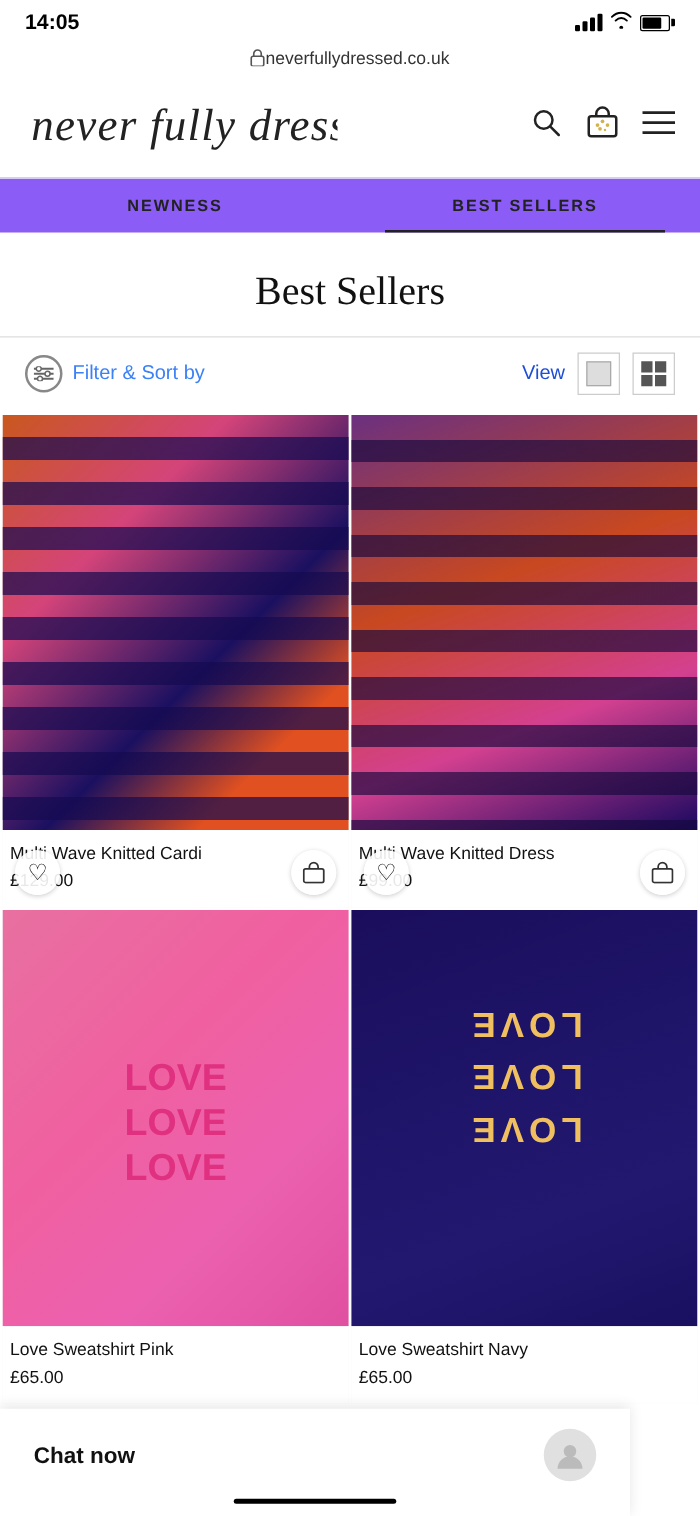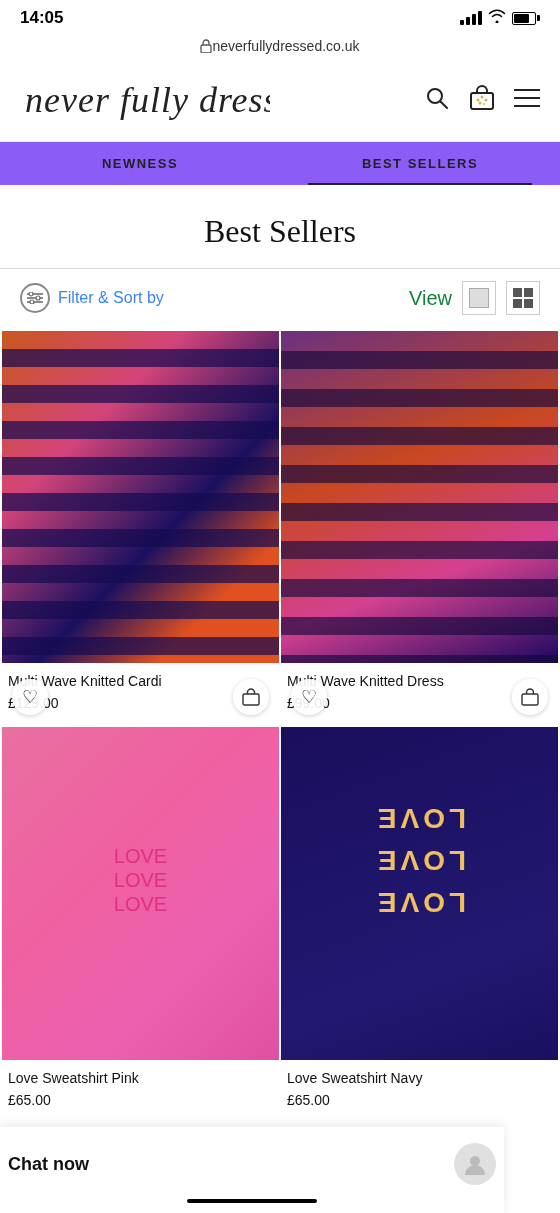--- a/index.html
+++ b/index.html
@@ -150,22 +150,22 @@
       justify-content: center;
       font-size: 14px;
       color: #666;
     }
     .view-controls {
       display: flex;
       align-items: center;
       gap: 10px;
     }
     .view-label {
-      font-size: 20px;
-      color: #15803d;
+      font-size: 16px;
+      color: #1d4ed8;
     }
     .view-grid-btn {
       width: 34px;
       height: 34px;
       border: 1px solid #ccc;
       display: flex;
       align-items: center;
       justify-content: center;
       cursor: pointer;
       background: #fff;
@@ -306,21 +306,21 @@
       color: #111;
     }
 
     
     .chat-bar {
       position: fixed;
       bottom: 0;
       left: 0;
       width: 504px;
       background: #fff;
-      padding: 16px 8px 28px;
+      padding: 16px 27px 28px;
       display: flex;
       align-items: center;
       justify-content: space-between;
       box-shadow: 0 -2px 10px rgba(0,0,0,0.1);
       z-index: 100;
     }
     .chat-now-text {
       font-size: 18px;
       font-weight: 600;
       color: #111;
@@ -536,21 +536,21 @@
     </div>
     <div class="product-info">
       <div class="product-name">Multi Wave Knitted Dress</div>
       <div class="product-price">£99.00</div>
     </div>
   </div>
 
   <div class="product-card">
     <div class="product-image-container">
       <div class="product-img-3">
-        <div style="position:absolute;top:35%;left:50%;transform:translateX(-50%);color:#e03080;font-size:20px;font-weight:400;text-align:center;line-height:1.2;text-transform:uppercase;">
+        <div style="position:absolute;top:35%;left:50%;transform:translateX(-50%);color:#e03080;font-size:30px;font-weight:700;text-align:center;line-height:1.2;text-transform:uppercase;">
           LOVE<br>LOVE<br>LOVE
         </div>
       </div>
     </div>
     <div class="product-info">
       <div class="product-name">Love Sweatshirt Pink</div>
       <div class="product-price">£65.00</div>
     </div>
   </div>
 

